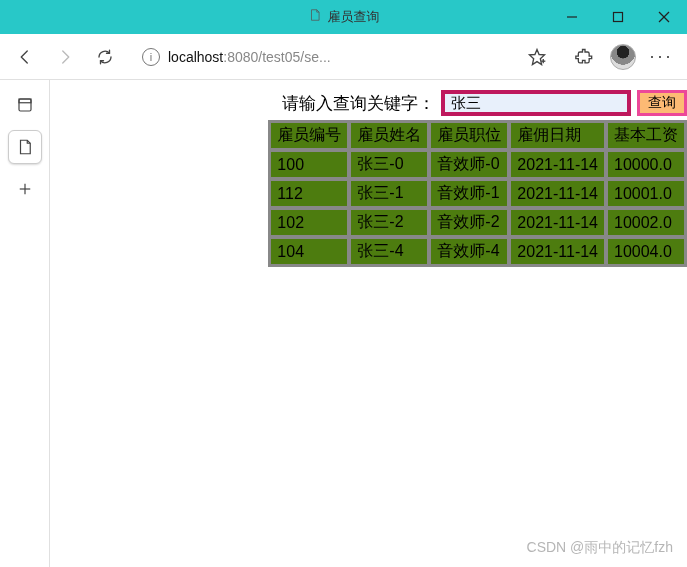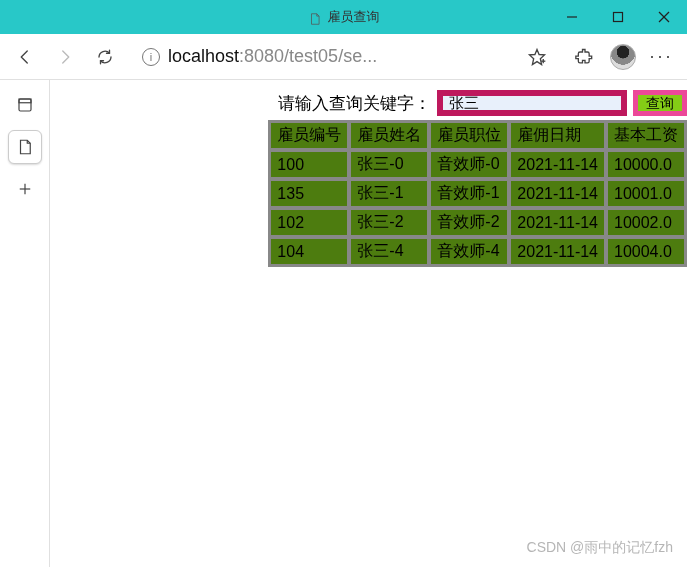--- a/index.html
+++ b/index.html
@@ -1,49 +1,49 @@
 <!DOCTYPE html>
 <html><head>
 <meta charset="utf-8">
 <style>
   * { box-sizing: border-box; }
   html, body { margin:0; padding:0; height:100%; font-family:"Microsoft YaHei",Arial,sans-serif; font-size:15px; }
   body { background:#fff; display:flex; flex-direction:column; width:687px; height:567px; }
 
   .titlebar { height:34px; background:#28c8c8; display:flex; align-items:center; position:relative; }
-  .title-center { position:absolute; left:0; right:0; display:flex; align-items:flex-end; justify-content:center; gap:6px; font-size:13px; color:#333; }
+  .title-center { position:absolute; left:0; right:0; display:flex; align-items:flex-start; justify-content:center; gap:6px; font-size:13px; color:#333; }
   .title-controls { position:absolute; right:0; display:flex; }
   .title-btn { width:46px; height:34px; display:flex; align-items:center; justify-content:center; color:#111; }
   .title-btn svg { width:12px; height:12px; stroke:#222; stroke-width:1.2; fill:none; }
 
   .toolbar { height:46px; border-bottom:1px solid #e0e0e0; display:flex; align-items:center; padding:0 8px 0 6px; gap:2px; }
   .nav-btn { width:38px; height:36px; display:flex; align-items:center; justify-content:center; border-radius:4px; }
   .nav-btn svg { width:18px; height:18px; stroke:#444; stroke-width:1.8; fill:none; stroke-linecap:round; stroke-linejoin:round; }
   .nav-btn.disabled svg { stroke:#bbb; }
   .url-wrap { flex:1; display:flex; align-items:center; height:32px; border-radius:16px; padding:0 10px; gap:8px; margin-left:6px; }
   .url-info { width:18px; height:18px; border:1.5px solid #777; border-radius:50%; display:flex; align-items:center; justify-content:center; font-size:11px; color:#777; }
-  .url-text { flex:1; font-size:18px; color:#333; white-space:nowrap; overflow:hidden; text-overflow:ellipsis; }
+  .url-text { flex:1; font-size:14px; color:#333; white-space:nowrap; overflow:hidden; text-overflow:ellipsis; }
   .url-text .host { color:#111; }
   .url-text .rest { color:#888; }
   .tool-icon { width:36px; height:36px; display:flex; align-items:center; justify-content:center; }
   .tool-icon svg { width:20px; height:20px; stroke:#444; stroke-width:1.6; fill:none; }
   .avatar { width:26px; height:26px; border-radius:50%; background:radial-gradient(circle at 50% 30%, #222 0 30%, #888 31% 60%, #ddd 61% 100%); border:1px solid #aaa; }
   .more-dots { font-size:18px; letter-spacing:2px; color:#444; padding:0 6px; }
 
   .body-row { flex:1; display:flex; overflow:hidden; }
   .sidebar { width:50px; border-right:1px solid #e0e0e0; display:flex; flex-direction:column; align-items:center; padding-top:8px; gap:8px; }
   .side-item { width:34px; height:34px; border-radius:6px; display:flex; align-items:center; justify-content:center; }
   .side-item.active { background:#fff; border:1px solid #ccc; box-shadow:0 1px 2px rgba(0,0,0,0.15); }
   .side-item svg { width:18px; height:18px; stroke:#444; stroke-width:1.6; fill:none; }
 
   .content { flex:1; padding:10px 0 0 0; display:flex; flex-direction:column; align-items:flex-end; position:relative; }
   .search-row { display:flex; align-items:center; gap:6px; font-size:17px; }
   .search-row label { color:#000; }
-  .kw-input { width:190px; height:26px; border:6px solid #be185d; background:#e8f0fb; padding:2px 6px; font-size:15px; color:#000; }
-  .btn { height:26px; border:5px solid #ec4899; background:#84cc16; padding:0 8px; font-size:14px; cursor:pointer; }
+  .kw-input { width:190px; height:26px; border:4px solid #be185d; background:#e8f0fb; padding:2px 6px; font-size:15px; color:#000; }
+  .btn { height:26px; border:3px solid #ec4899; background:#fdba74; padding:0 8px; font-size:14px; cursor:pointer; }
 
   table.result { margin-top:4px; border-collapse:separate; border-spacing:2px; background:#888; font-size:16px; }
   table.result th, table.result td { background:#4d7c0f; border:1px solid #888; padding:2px 6px; text-align:left; font-weight:normal; white-space:nowrap; }
   table.result th { font-size:16px; }
 
   .watermark { position:absolute; right:14px; bottom:10px; font-size:14px; color:rgba(120,120,120,0.55); }
   .page-icon { width:14px; height:14px; }
   .page-icon svg { width:14px; height:14px; stroke:#555; stroke-width:1.3; fill:none; }
 </style>
 </head>
@@ -161,21 +161,21 @@
         </thead>
       <tbody id="tbody">
           <tr>
             <td>100</td>
             <td>张三-0</td>
             <td>音效师-0</td>
             <td>2021-11-14</td>
             <td>10000.0</td>
           </tr>
           <tr>
-            <td>135</td>
+            <td>112</td>
             <td>张三-1</td>
             <td>音效师-1</td>
             <td>2021-11-14</td>
             <td>10001.0</td>
           </tr>
           <tr>
             <td>102</td>
             <td>张三-2</td>
             <td>音效师-2</td>
             <td>2021-11-14</td>

